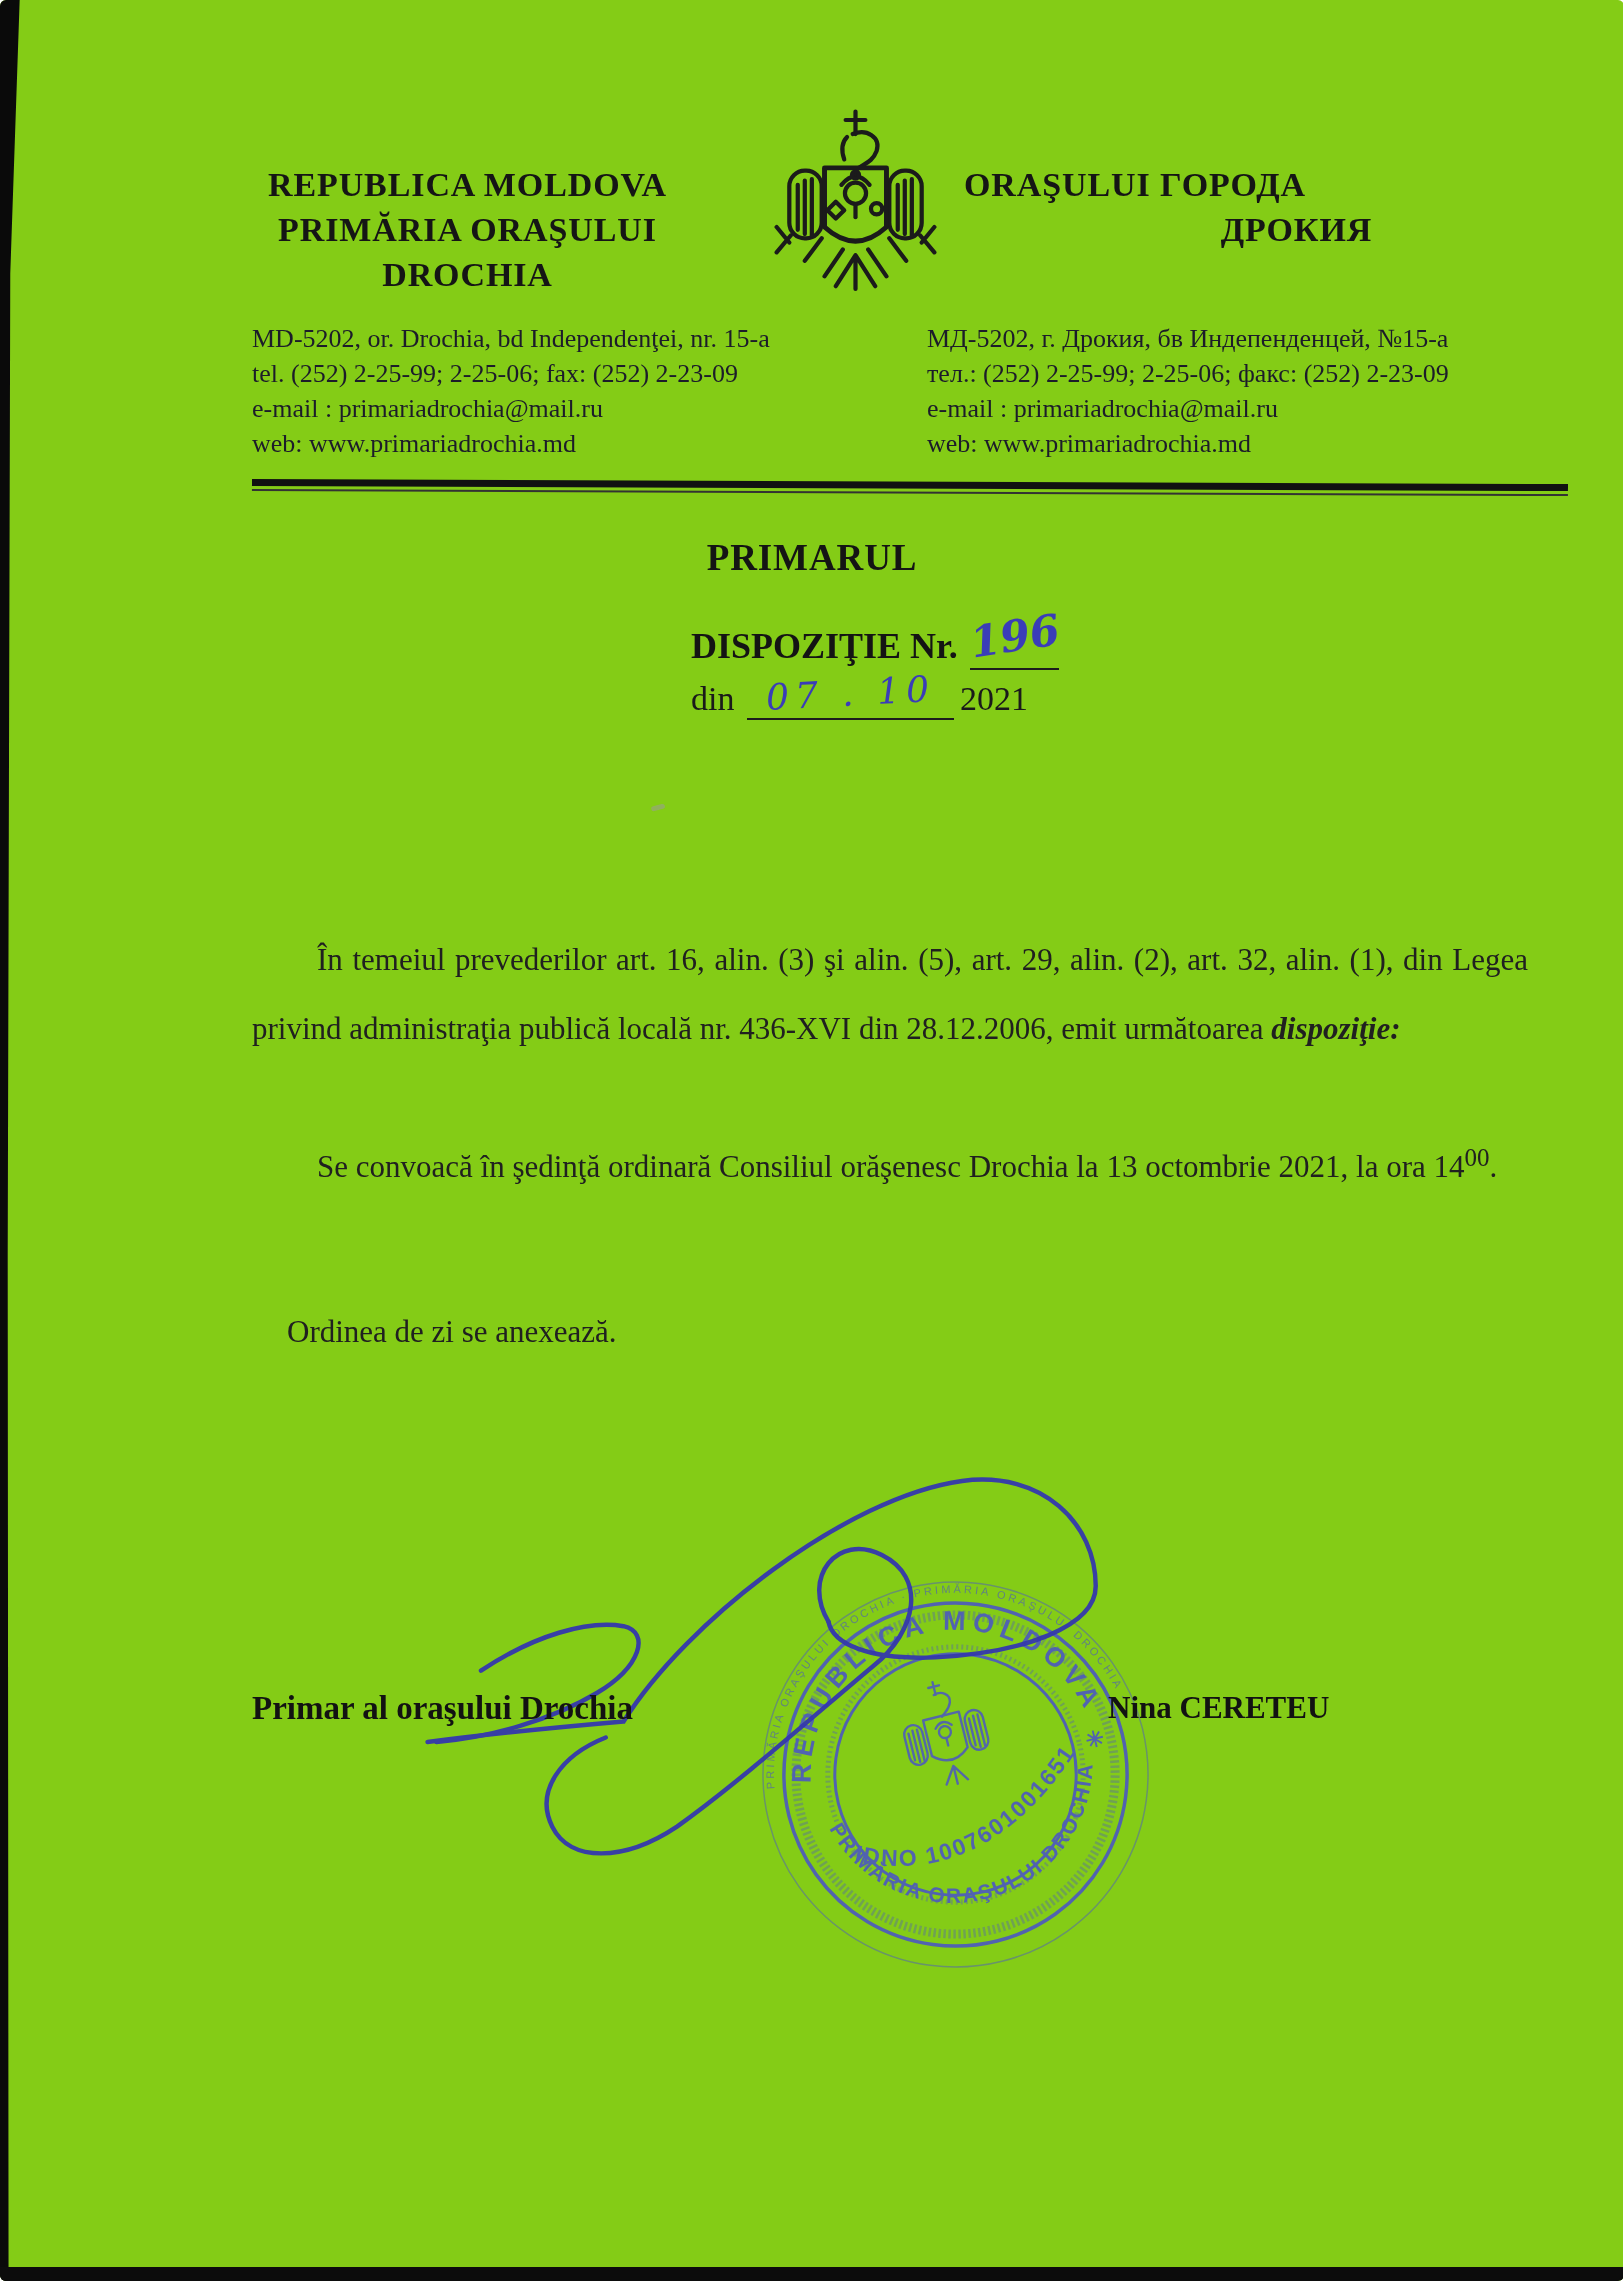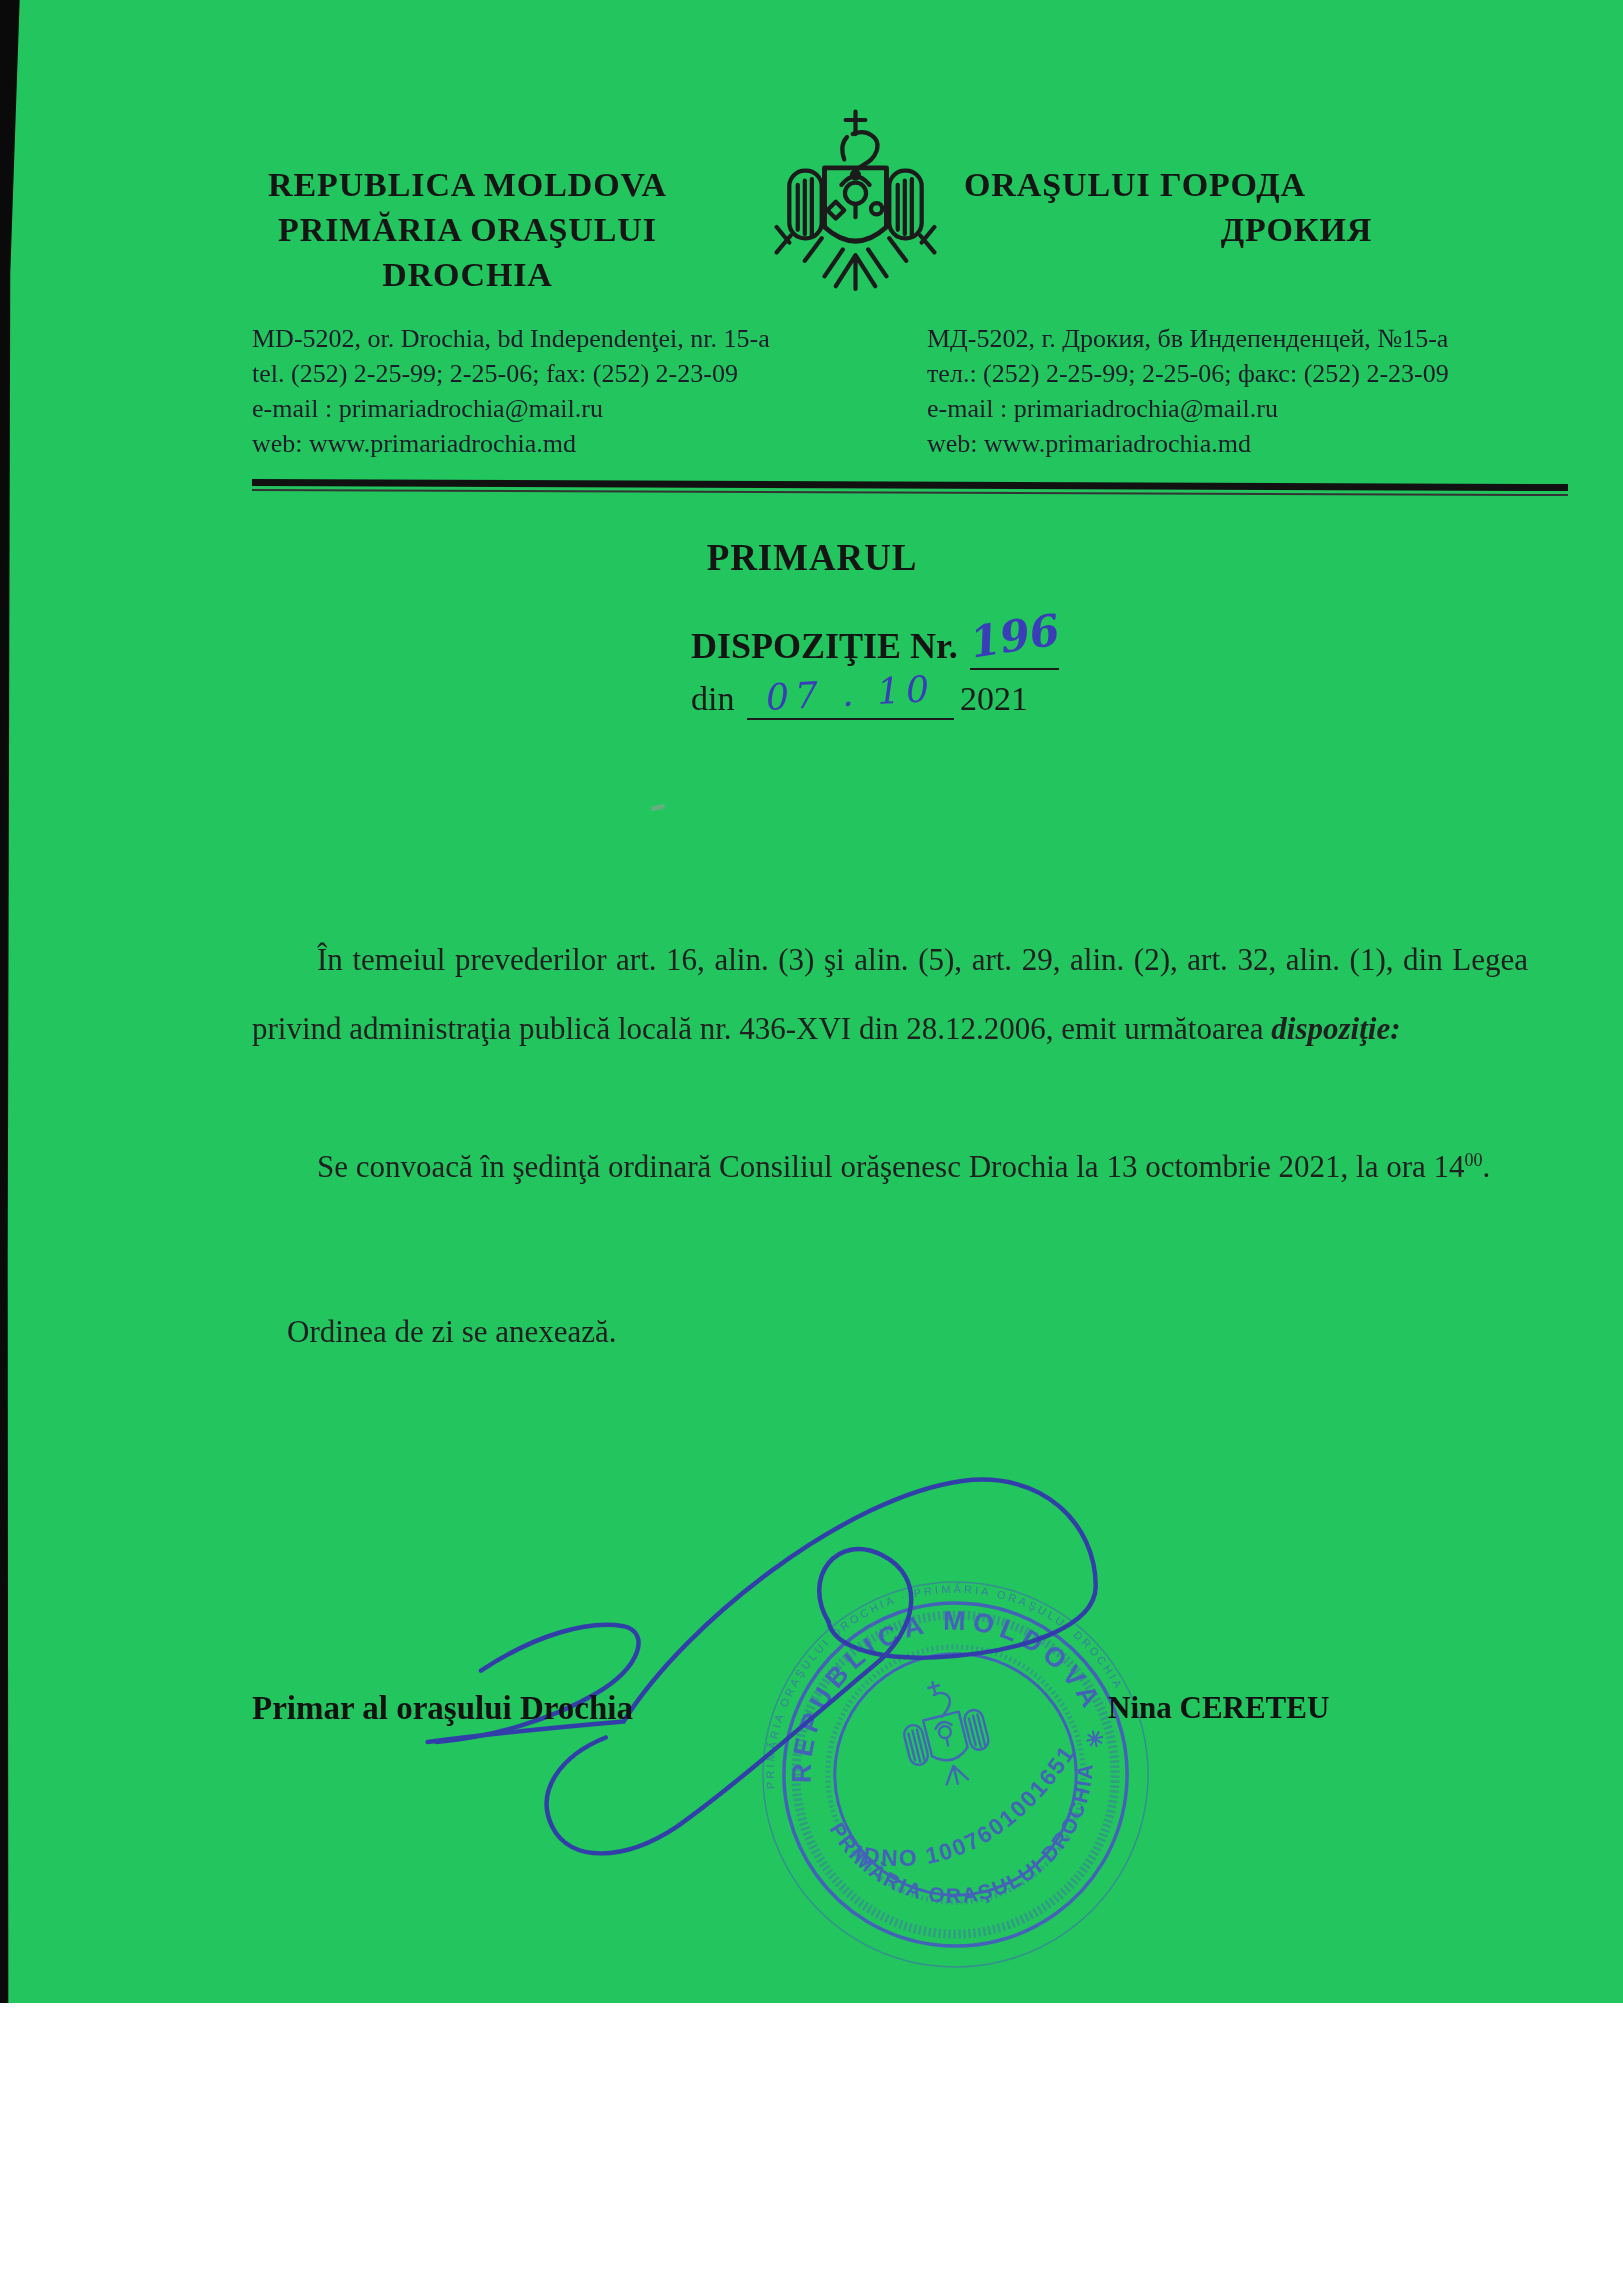--- a/index.html
+++ b/index.html
@@ -1,22 +1,23 @@
 <!DOCTYPE html>
 <html style="font-size:14.3px"><head>
 <meta charset="utf-8">
 <style>
   html,body{margin:0;padding:0;background:#ffffff;}
   #page{
     position:relative;
-    width:1624px;height:2003px;
-    background:#22c55e;
+    width:1624px;height:2281px;
+    background:#84cc16;
     overflow:hidden;
     font-family:"Liberation Serif", serif;
     color:#1e1e1e;
+    border-radius:6px;
   }
   
   .scan-left{position:absolute;left:0;top:0;width:21.4px;height:2281px;background:#0a0a0a;
     clip-path:polygon(0 0,92% 0,48% 12%,36% 55%,40% 100%,0 100%);}
   .scan-bottom{position:absolute;left:0;top:2267px;width:1624px;height:14.3px;background:#0c0c0c;}
   .scan-smudge{position:absolute;left:651px;top:805px;width:14.3px;height:4.5px;border-radius:2.7px;
     background:#9a9a9a;opacity:.55;transform:rotate(-14deg);}
   
   .org{position:absolute;font-weight:bold;font-size:34px;line-height:45px;letter-spacing:0.9px;color:#151515;}
   .org-left{left:209px;top:162px;width:517px;text-align:center;}
@@ -44,21 +45,21 @@
   .hand-date{font-size:36px;letter-spacing:6.2px;transform:translateY(-4.5px) rotate(-3deg);}
   .year{margin-left:6px;}
   
   .bodytext{position:absolute;left:252px;width:1276px;font-size:31px;line-height:69px;
     text-align:justify;color:#202020;}
   .subject{top:839px;text-indent:65px;text-align:left;}
   .para1{top:925px;text-indent:65px;}
   .para2{top:1132px;text-indent:65px;}
   .annex{top:1297px;text-align:left;margin-left:35px;}
   .emph{font-weight:bold;font-style:italic;}
-  sup{font-size:18px;vertical-align:super;line-height:0;}
+  sup{font-size:25px;vertical-align:super;line-height:0;}
   
   .sig-role{position:absolute;left:252px;top:1690px;font-weight:bold;font-size:33px;color:#121212;}
   .sig-name{position:absolute;left:1108px;top:1690px;font-weight:bold;font-size:31px;color:#121212;}
   .stamp{position:absolute;left:756px;top:1575px;width:399px;height:399px;
     transform:rotate(-14deg);opacity:.88;}
   .signature-svg{position:absolute;left:383px;top:1470px;width:784px;height:446px;}
 </style>
 </head>
 <body>
 

